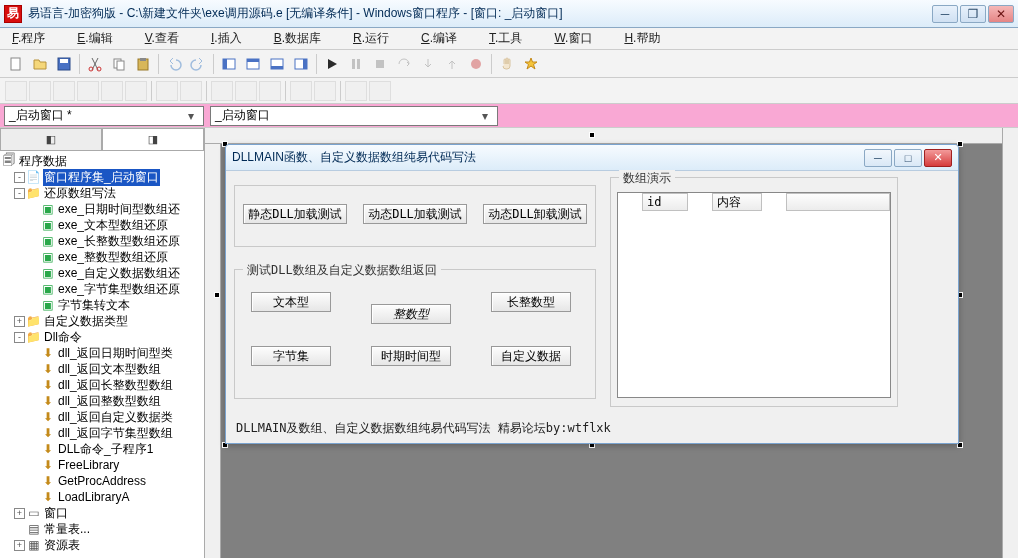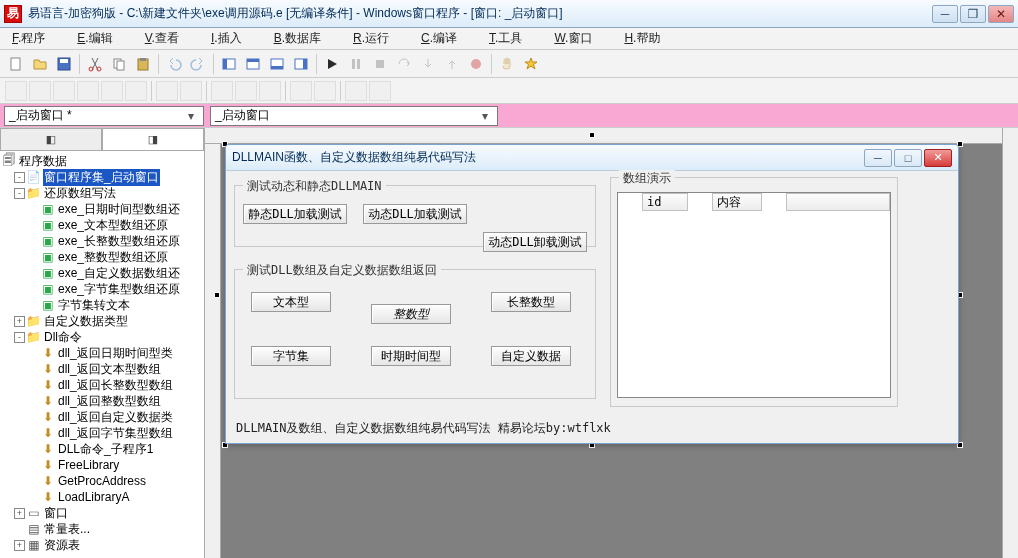--- a/index.html
+++ b/index.html
@@ -427,24 +427,23 @@
         <span class="text">DLLMAIN函数、自定义数据数组纯易代码写法</span>
         <div class="ctrls">
           <div class="cbtn">─</div>
           <div class="cbtn">□</div>
           <div class="cbtn x">✕</div>
         </div>
       </div>
       <div class="dlg-body">
 
         <div class="groupbox gb1">
-          <span class="gb-title">测试动态和静态DLLMAIN</span>
           <div class="winbtn" style="left:8px;">静态DLL加载测试</div>
           <div class="winbtn" style="left:128px;">动态DLL加载测试</div>
-          <div class="winbtn" style="left:248px;margin-top:28px;">动态DLL卸载测试</div>
+          <div class="winbtn" style="left:248px;">动态DLL卸载测试</div>
         </div>
 
         <div class="groupbox gb2">
           <span class="gb-title">测试DLL数组及自定义数据数组返回</span>
           <div class="winbtn" style="left:16px; top:22px;">文本型</div>
           <div class="winbtn" style="left:136px; top:34px;font-style:italic;">整数型</div>
           <div class="winbtn" style="left:256px; top:22px;">长整数型</div>
           <div class="winbtn" style="left:16px; top:76px;">字节集</div>
           <div class="winbtn" style="left:136px; top:76px;">时期时间型</div>
           <div class="winbtn" style="left:256px; top:76px;">自定义数据</div>

